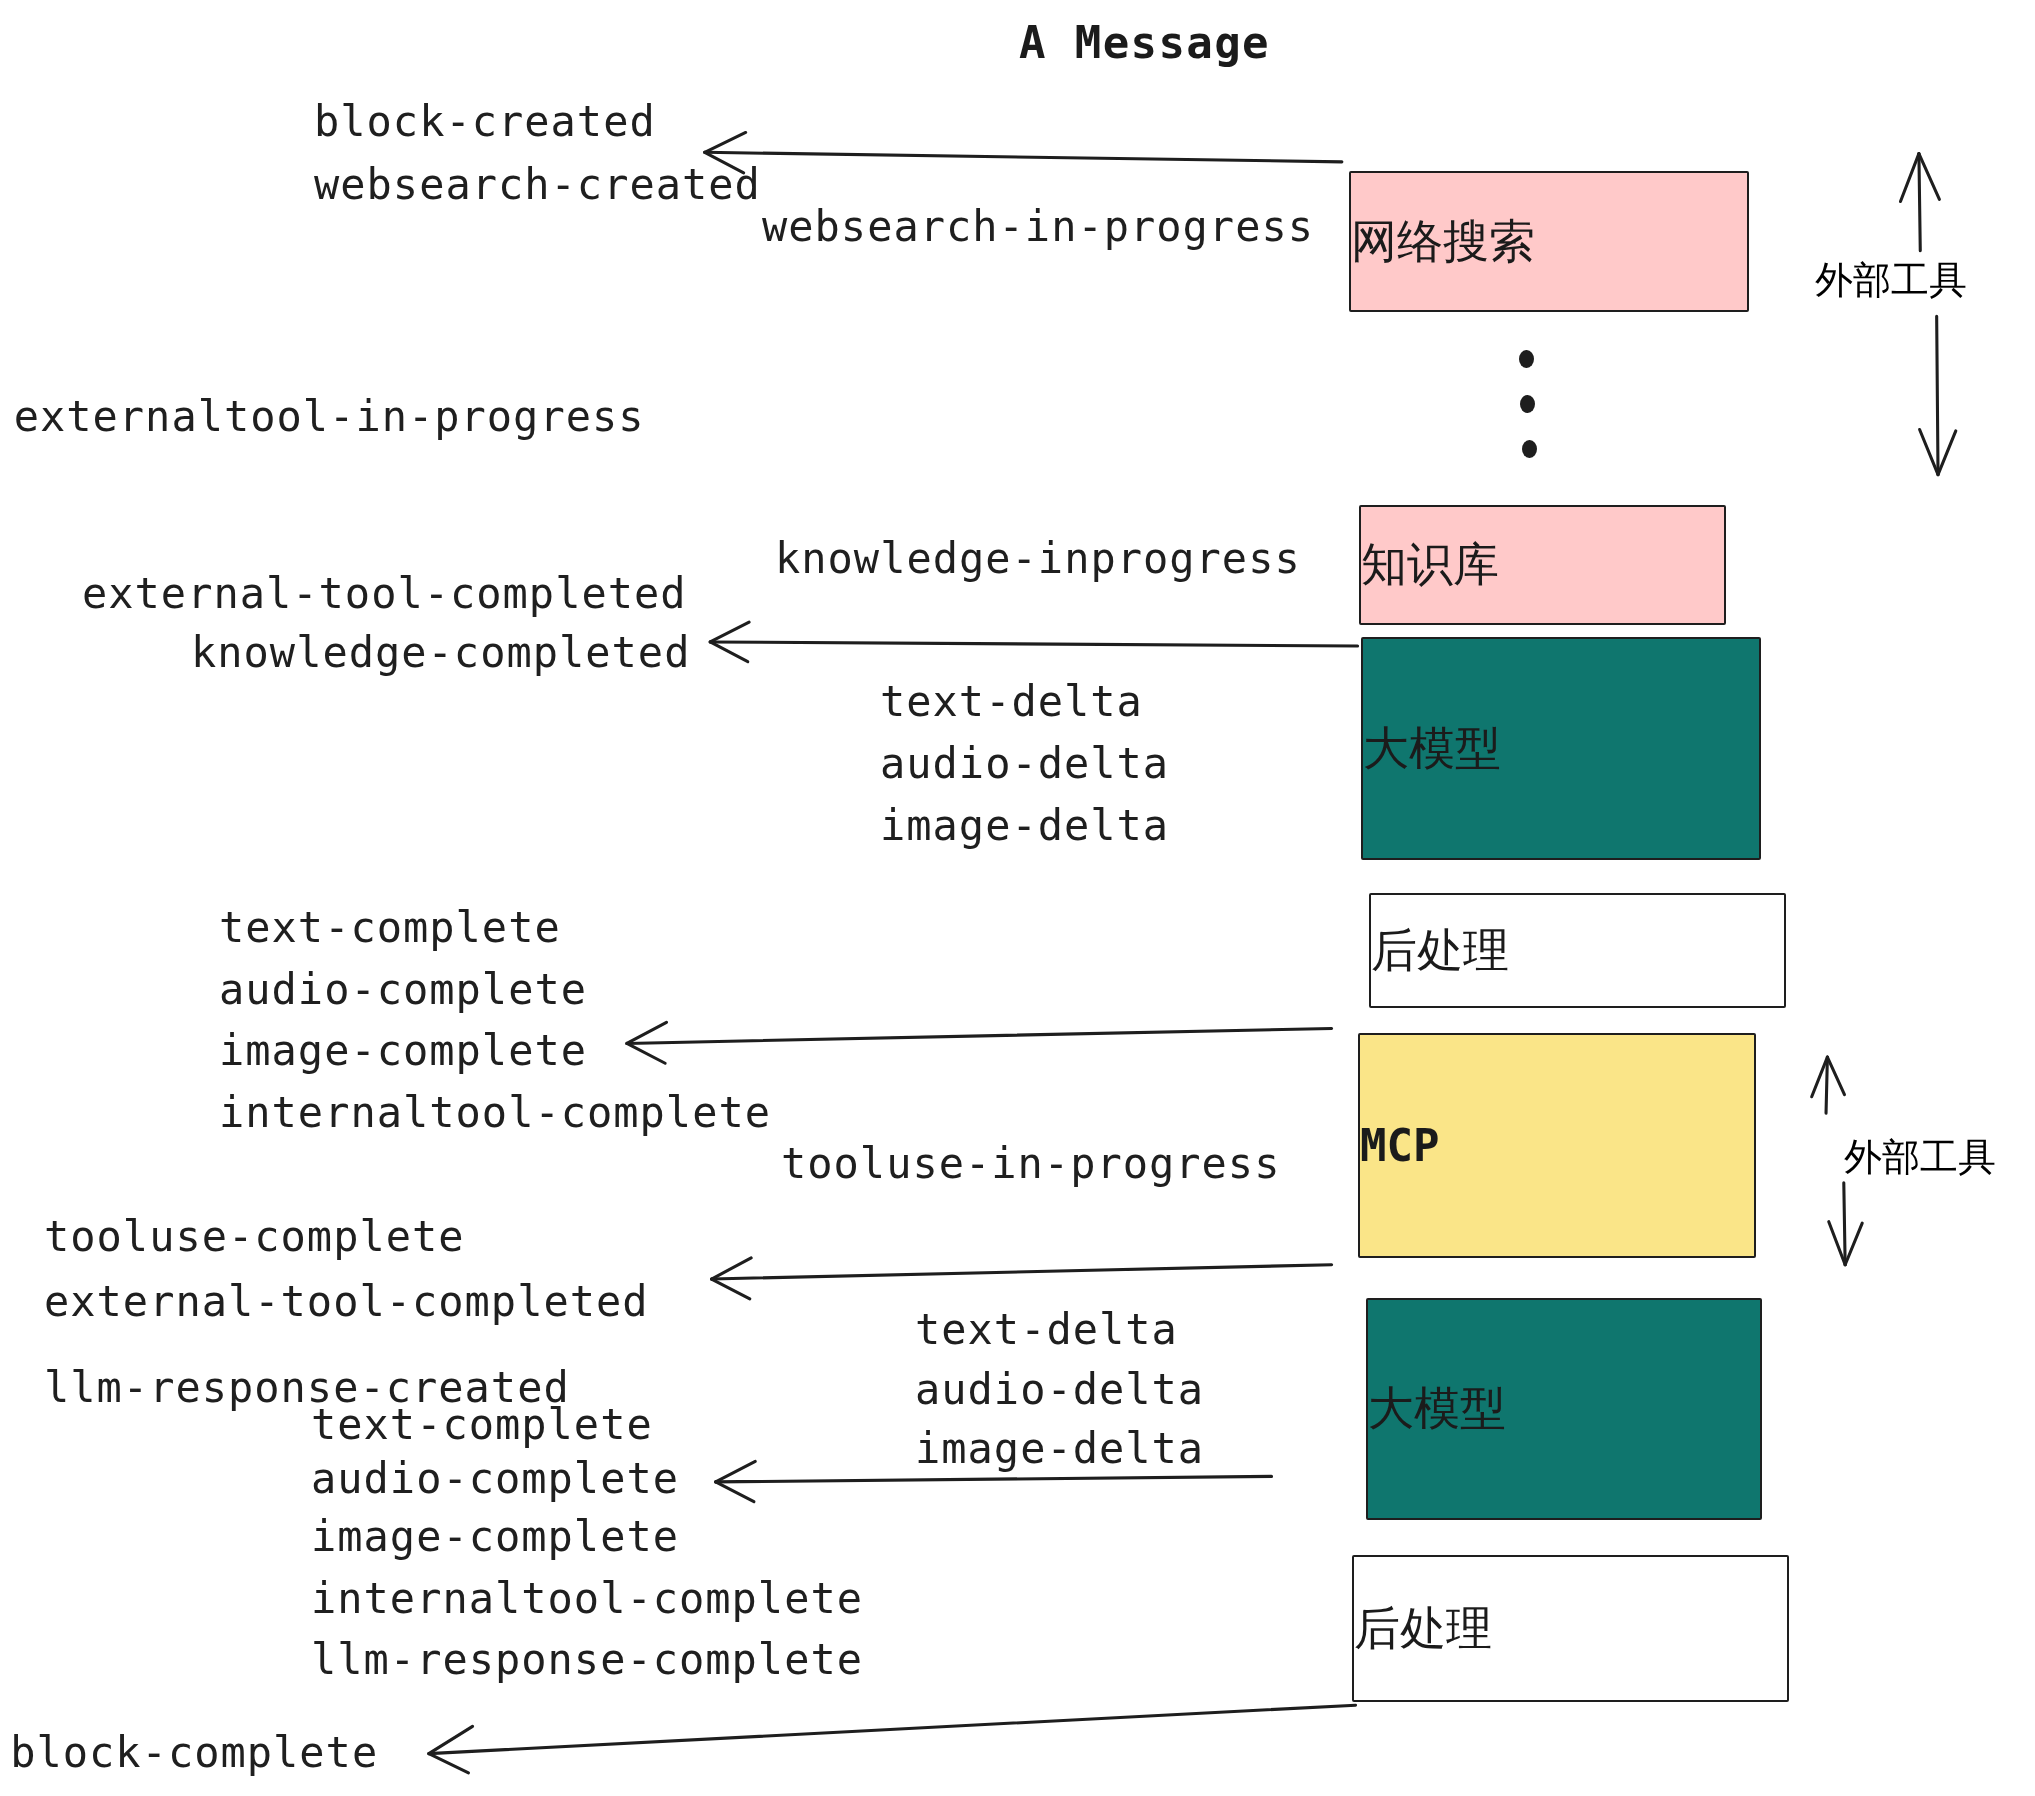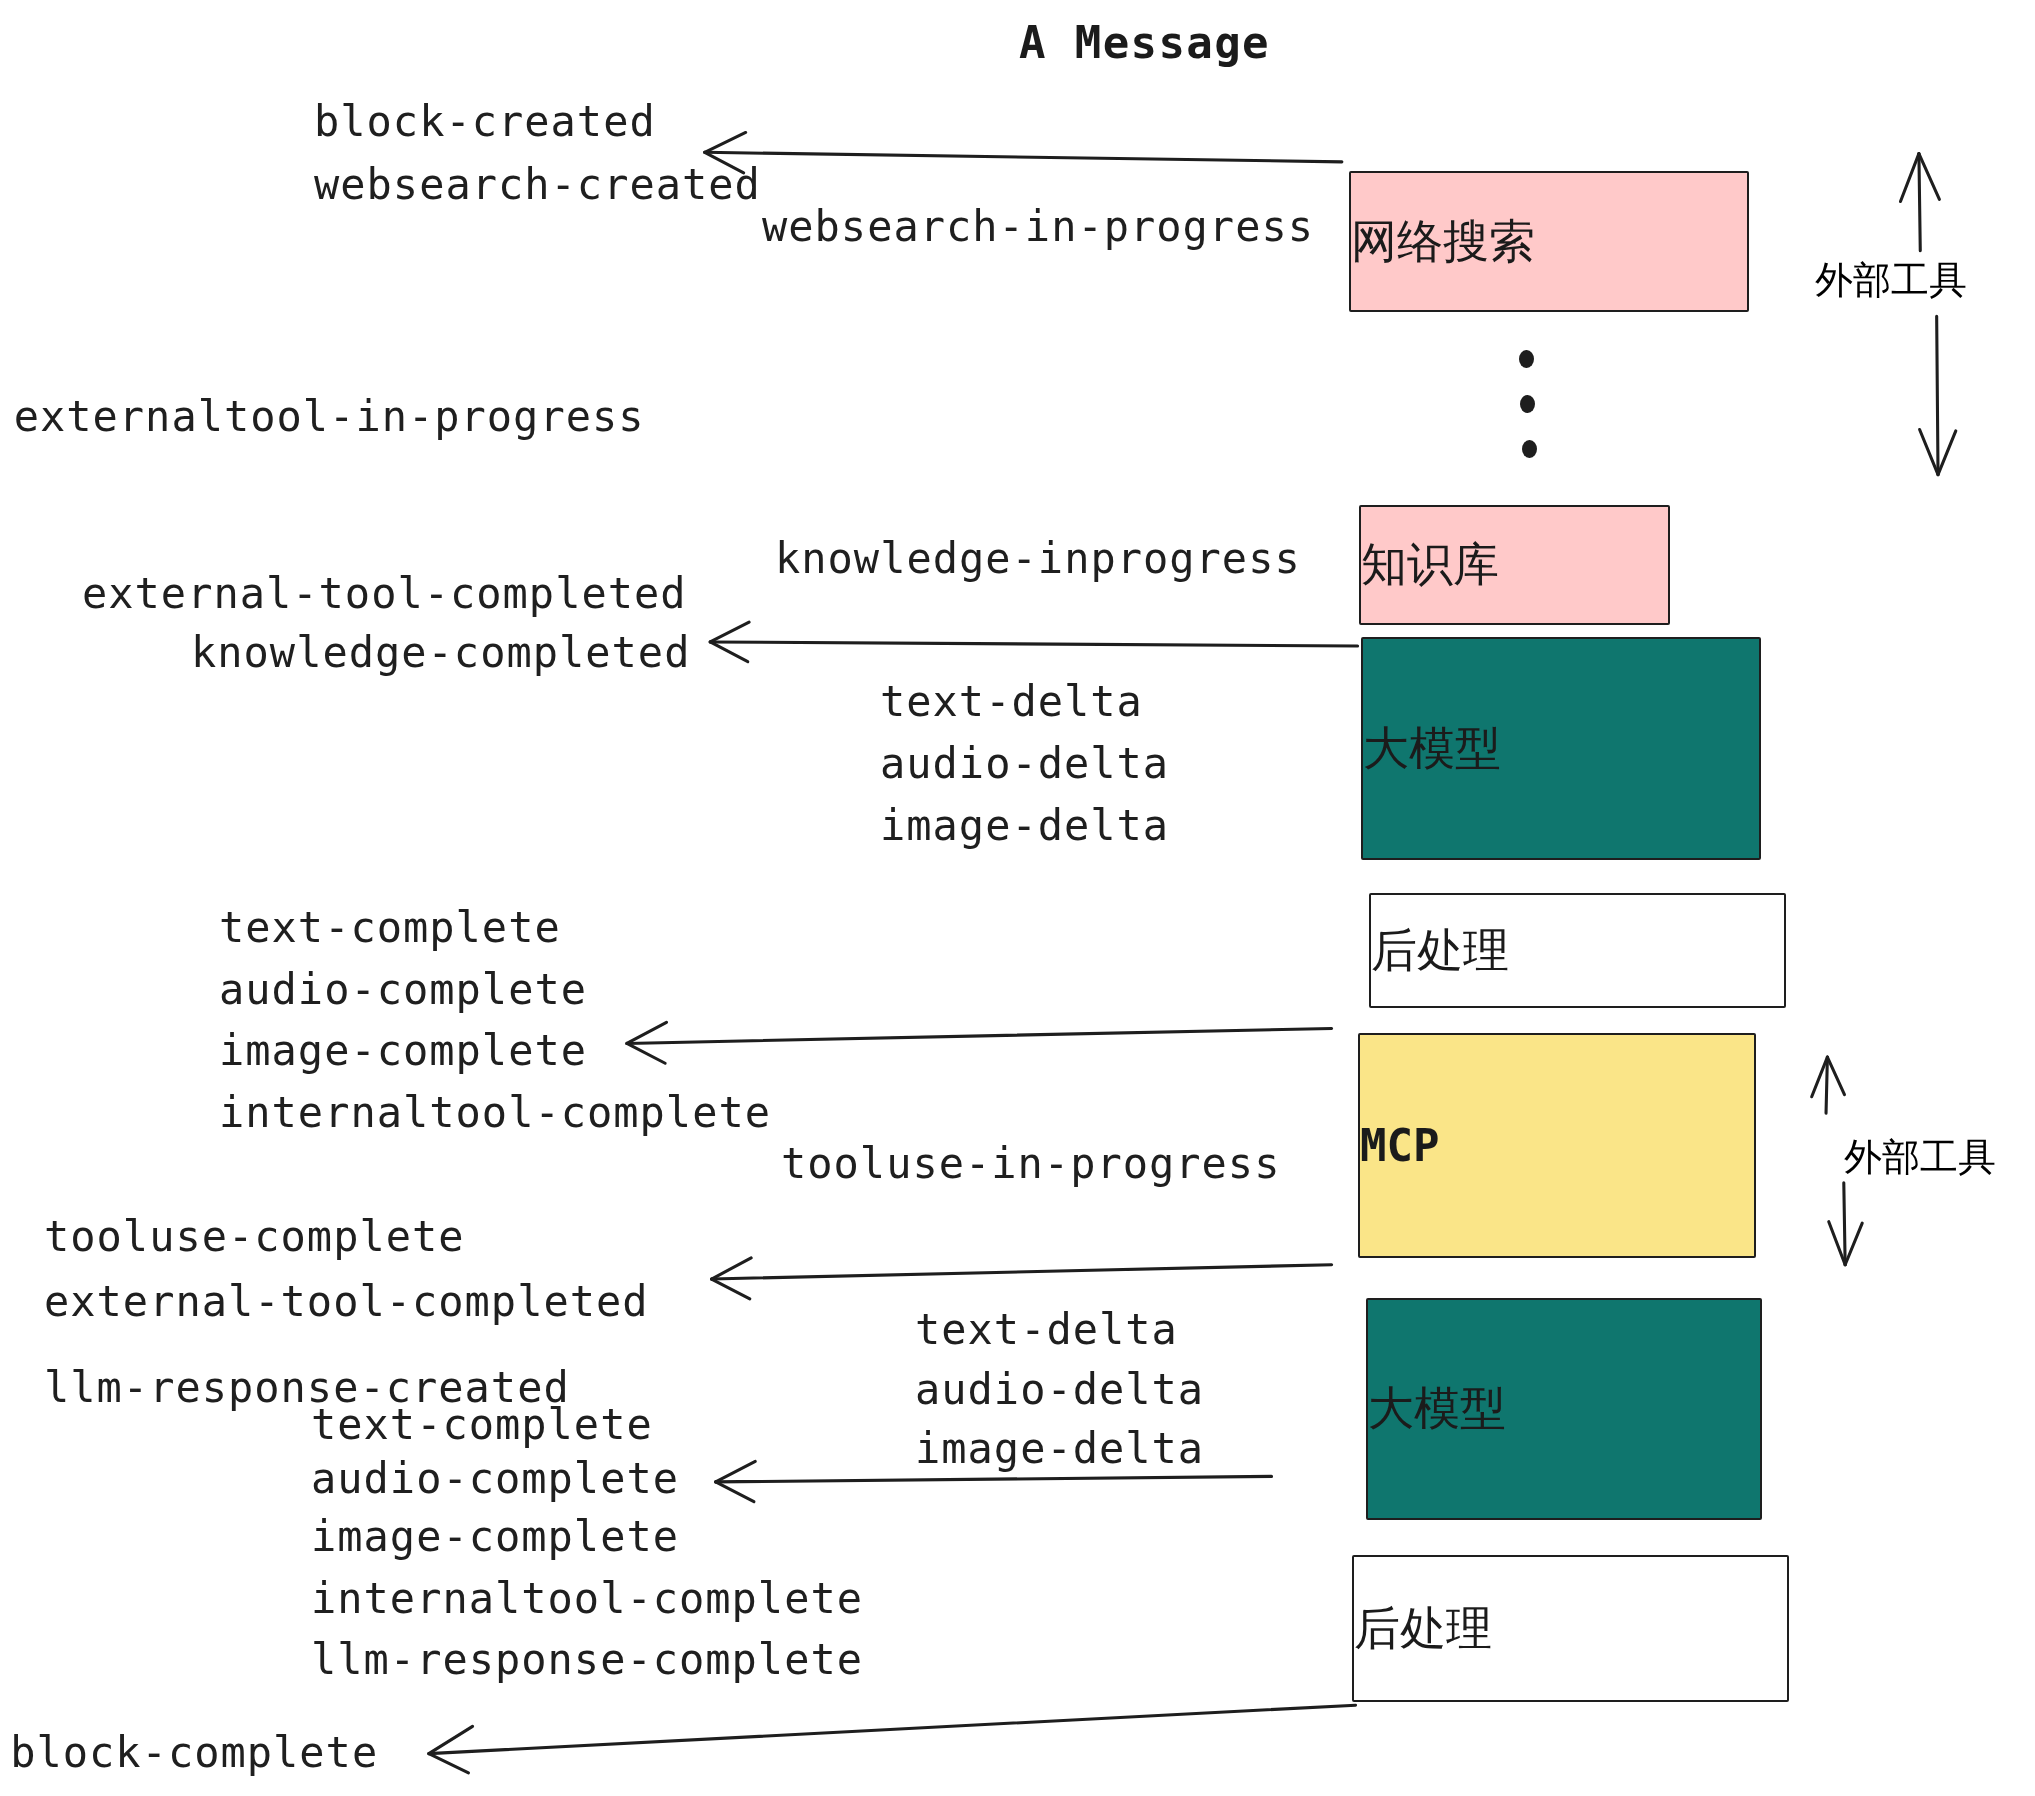--- a/index.html
+++ b/index.html
@@ -126,21 +126,21 @@
   <div class="ev" style="left:10.2px;top:1725px;">block-complete</div>
 
   <div class="box fill-pink" style="left:1349px;top:171px;width:400px;height:141px;">
     <span class="blabel">网络搜索</span>
   </div>
 
   <div class="dot" style="left:1519px;top:350px;"></div>
   <div class="dot" style="left:1520px;top:395px;"></div>
   <div class="dot" style="left:1522px;top:440px;"></div>
 
-  <div class="box fill-pink" style="left:1359px;top:505px;width:311px;height:120px;">
+  <div class="box fill-pink" style="left:1359px;top:505px;width:367px;height:120px;">
     <span class="blabel">知识库</span>
   </div>
 
   <div class="box fill-green" style="left:1361px;top:637px;width:400px;height:223px;">
     <span class="blabel">大模型</span>
   </div>
 
   <div class="box fill-white" style="left:1369px;top:893px;width:417px;height:115px;">
     <span class="blabel">后处理</span>
   </div>

